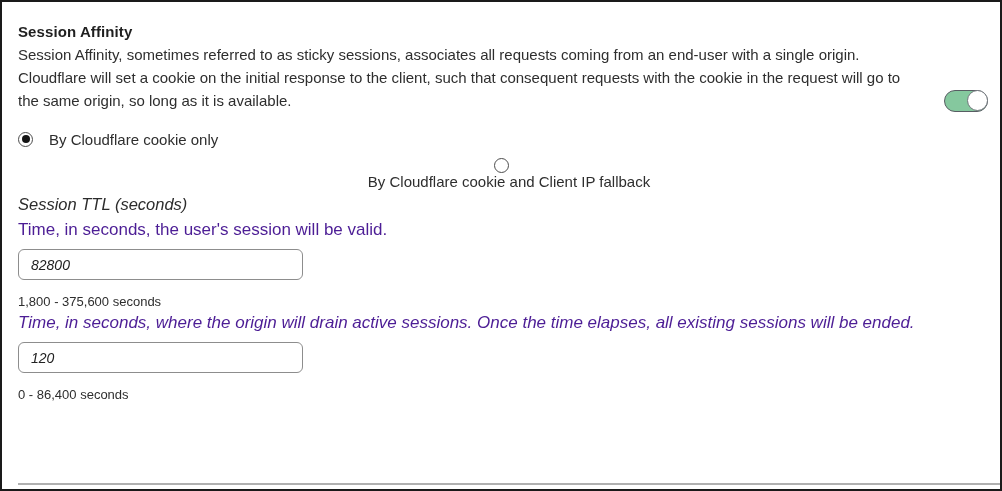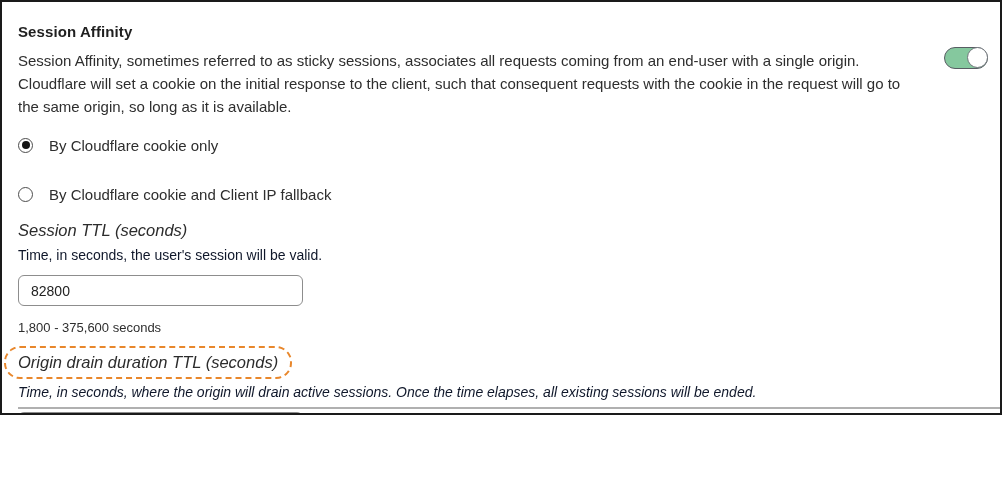--- a/index.html
+++ b/index.html
@@ -2,41 +2,41 @@
 <html><head>
 <meta charset="utf-8">
 <style>
   * { margin: 0; padding: 0; box-sizing: border-box; }
   html, body { background: #ffffff; }
   body { font-family: "Liberation Sans", "DejaVu Sans", sans-serif; }
 
   .frame {
     position: relative;
     width: 1002px;
-    height: 415px;
+    height: 491px;
     border: 2px solid #1a1a1a;
     background: #ffffff;
     overflow: hidden;
   }
   .content {
     padding: 21px 16px 0 16px;
   }
 
   .panel-title {
     font-size: 15px;
     line-height: 17px;
     font-weight: 700;
     color: #1f1f1f;
     letter-spacing: .1px;
   }
 
   .desc-row {
     display: flex;
-    align-items: flex-start;
-    margin-top: 9px;
+    align-items: flex-end;
+    margin-top: 3px;
   }
   .panel-desc {
     width: 888px;
     font-size: 15px;
     line-height: 23px;
     color: #2e2e2e;
   }
 
   
   .toggle {
@@ -64,21 +64,21 @@
   }
 
   
   .radio-group { margin-top: 17px; }
   .radio-row {
     display: flex;
     align-items: center;
     height: 20px;
     cursor: pointer;
   }
-  .radio-row + .radio-row { margin-top: 29px; }
+  .radio-row + .radio-row { margin-top: 9px; flex-direction: column; }
   .radio-circle {
     width: 15px;
     height: 15px;
     border-radius: 50%;
     border: 1.5px solid #4d4d4d;
     background: #fff;
     position: relative;
     flex: none;
   }
   .radio-circle.checked::after {
@@ -98,37 +98,38 @@
 
   .field-label {
     font-size: 16.5px;
     line-height: 20px;
     font-weight: 400;
     color: #2c2c2c;
     font-style: italic;
   }
   .field-desc {
     margin-top: 7px;
-    font-size: 14px;
+    font-size: 17px;
     line-height: 17px;
-    color: #0f172a;
+    color: #4c1d95;
   }
   .text-input {
     display: block;
     margin-top: 11px;
     width: 285px;
     height: 31px;
     border: 1px solid #8d8d8d;
     border-radius: 6px;
     padding: 0 12px;
     font-family: "Liberation Sans", "DejaVu Sans", sans-serif;
     font-size: 14px;
     color: #222222;
     background: #ffffff;
     outline: none;
+    font-style: italic;
   }
   .range-hint {
     margin-top: 14px;
     font-size: 13px;
     color: #2e2e2e;
   }
 
   .field-session { margin-top: 16px; }
 
   .highlight-wrap { margin-top: 11px; }
@@ -176,25 +177,20 @@
     </div>
 
     <div class="field-session">
       <div class="field-label">Session TTL (seconds)</div>
       <div class="field-desc">Time, in seconds, the user's session will be valid.</div>
       <input class="text-input" type="text" value="82800" style="">
       <div class="range-hint">1,800 - 375,600 seconds</div>
     </div>
 
     <div>
-      <div class="highlight-wrap">
-        <div class="dashed-highlight">
-          <div class="field-label">Origin drain duration TTL (seconds)</div>
-        </div>
-      </div>
       <div class="field-desc" style="margin-top:5px;font-style:italic;">Time, in seconds, where the origin will drain active sessions. Once the time elapses, all existing sessions will be ended.</div>
       <input class="text-input" type="text" value="120" style="">
       <div class="range-hint">0 - 86,400 seconds</div>
     </div>
 
   </div>
 
   <div class="bottom-divider"></div>
 </div>
 

